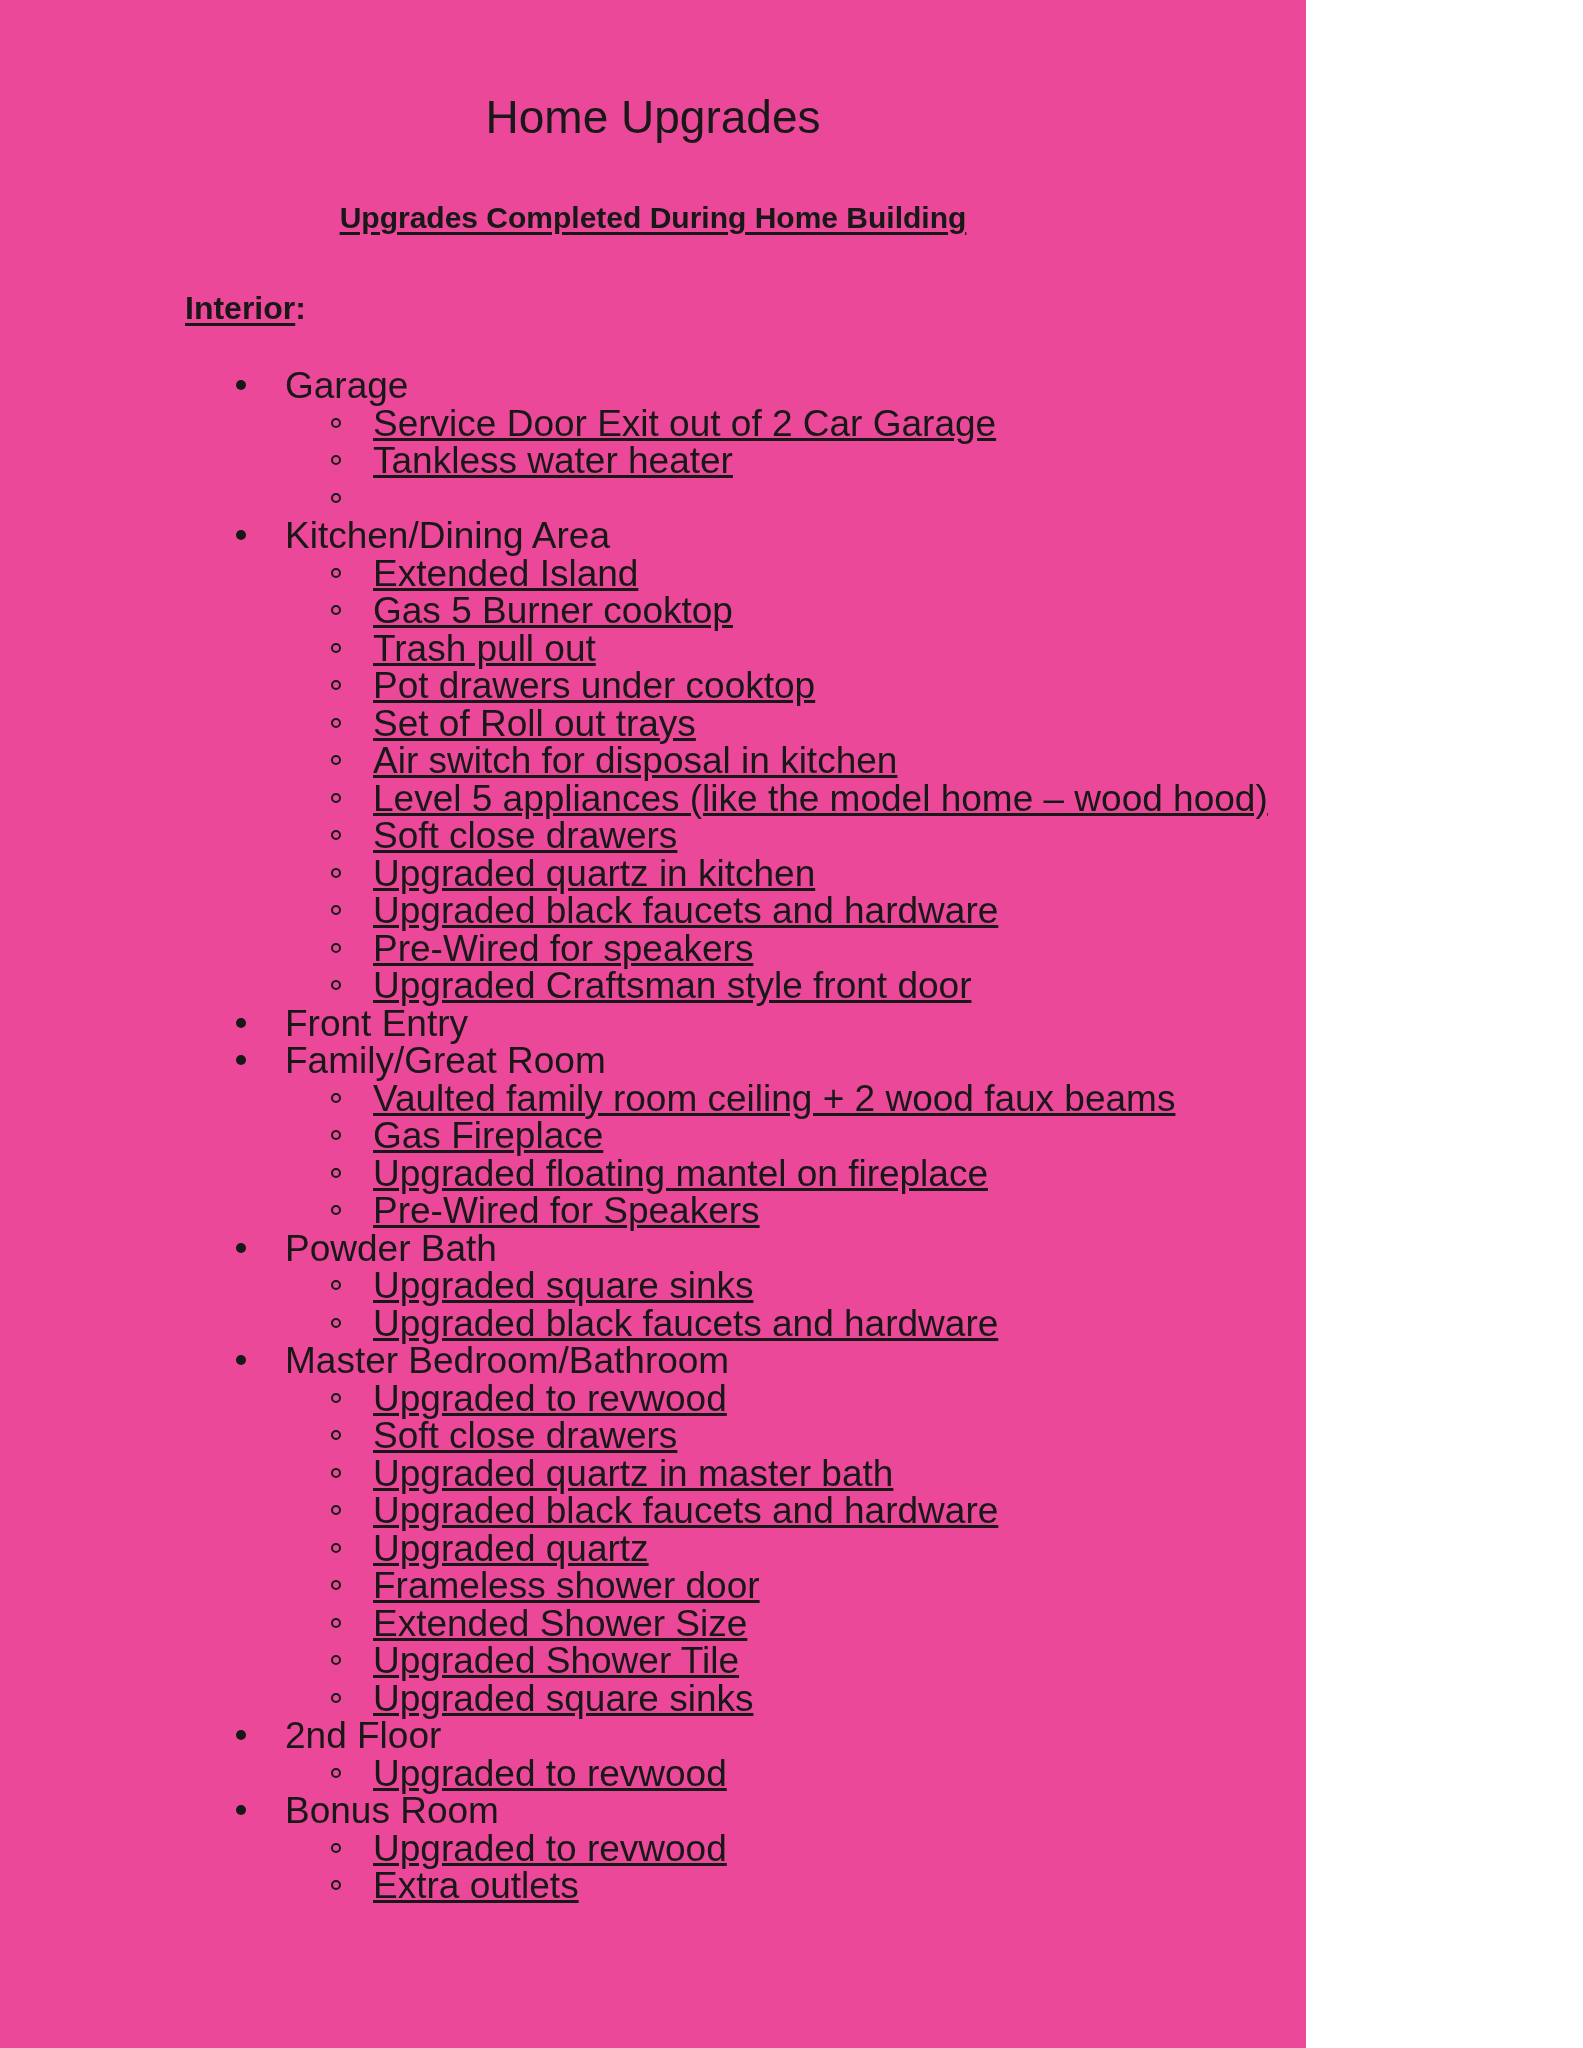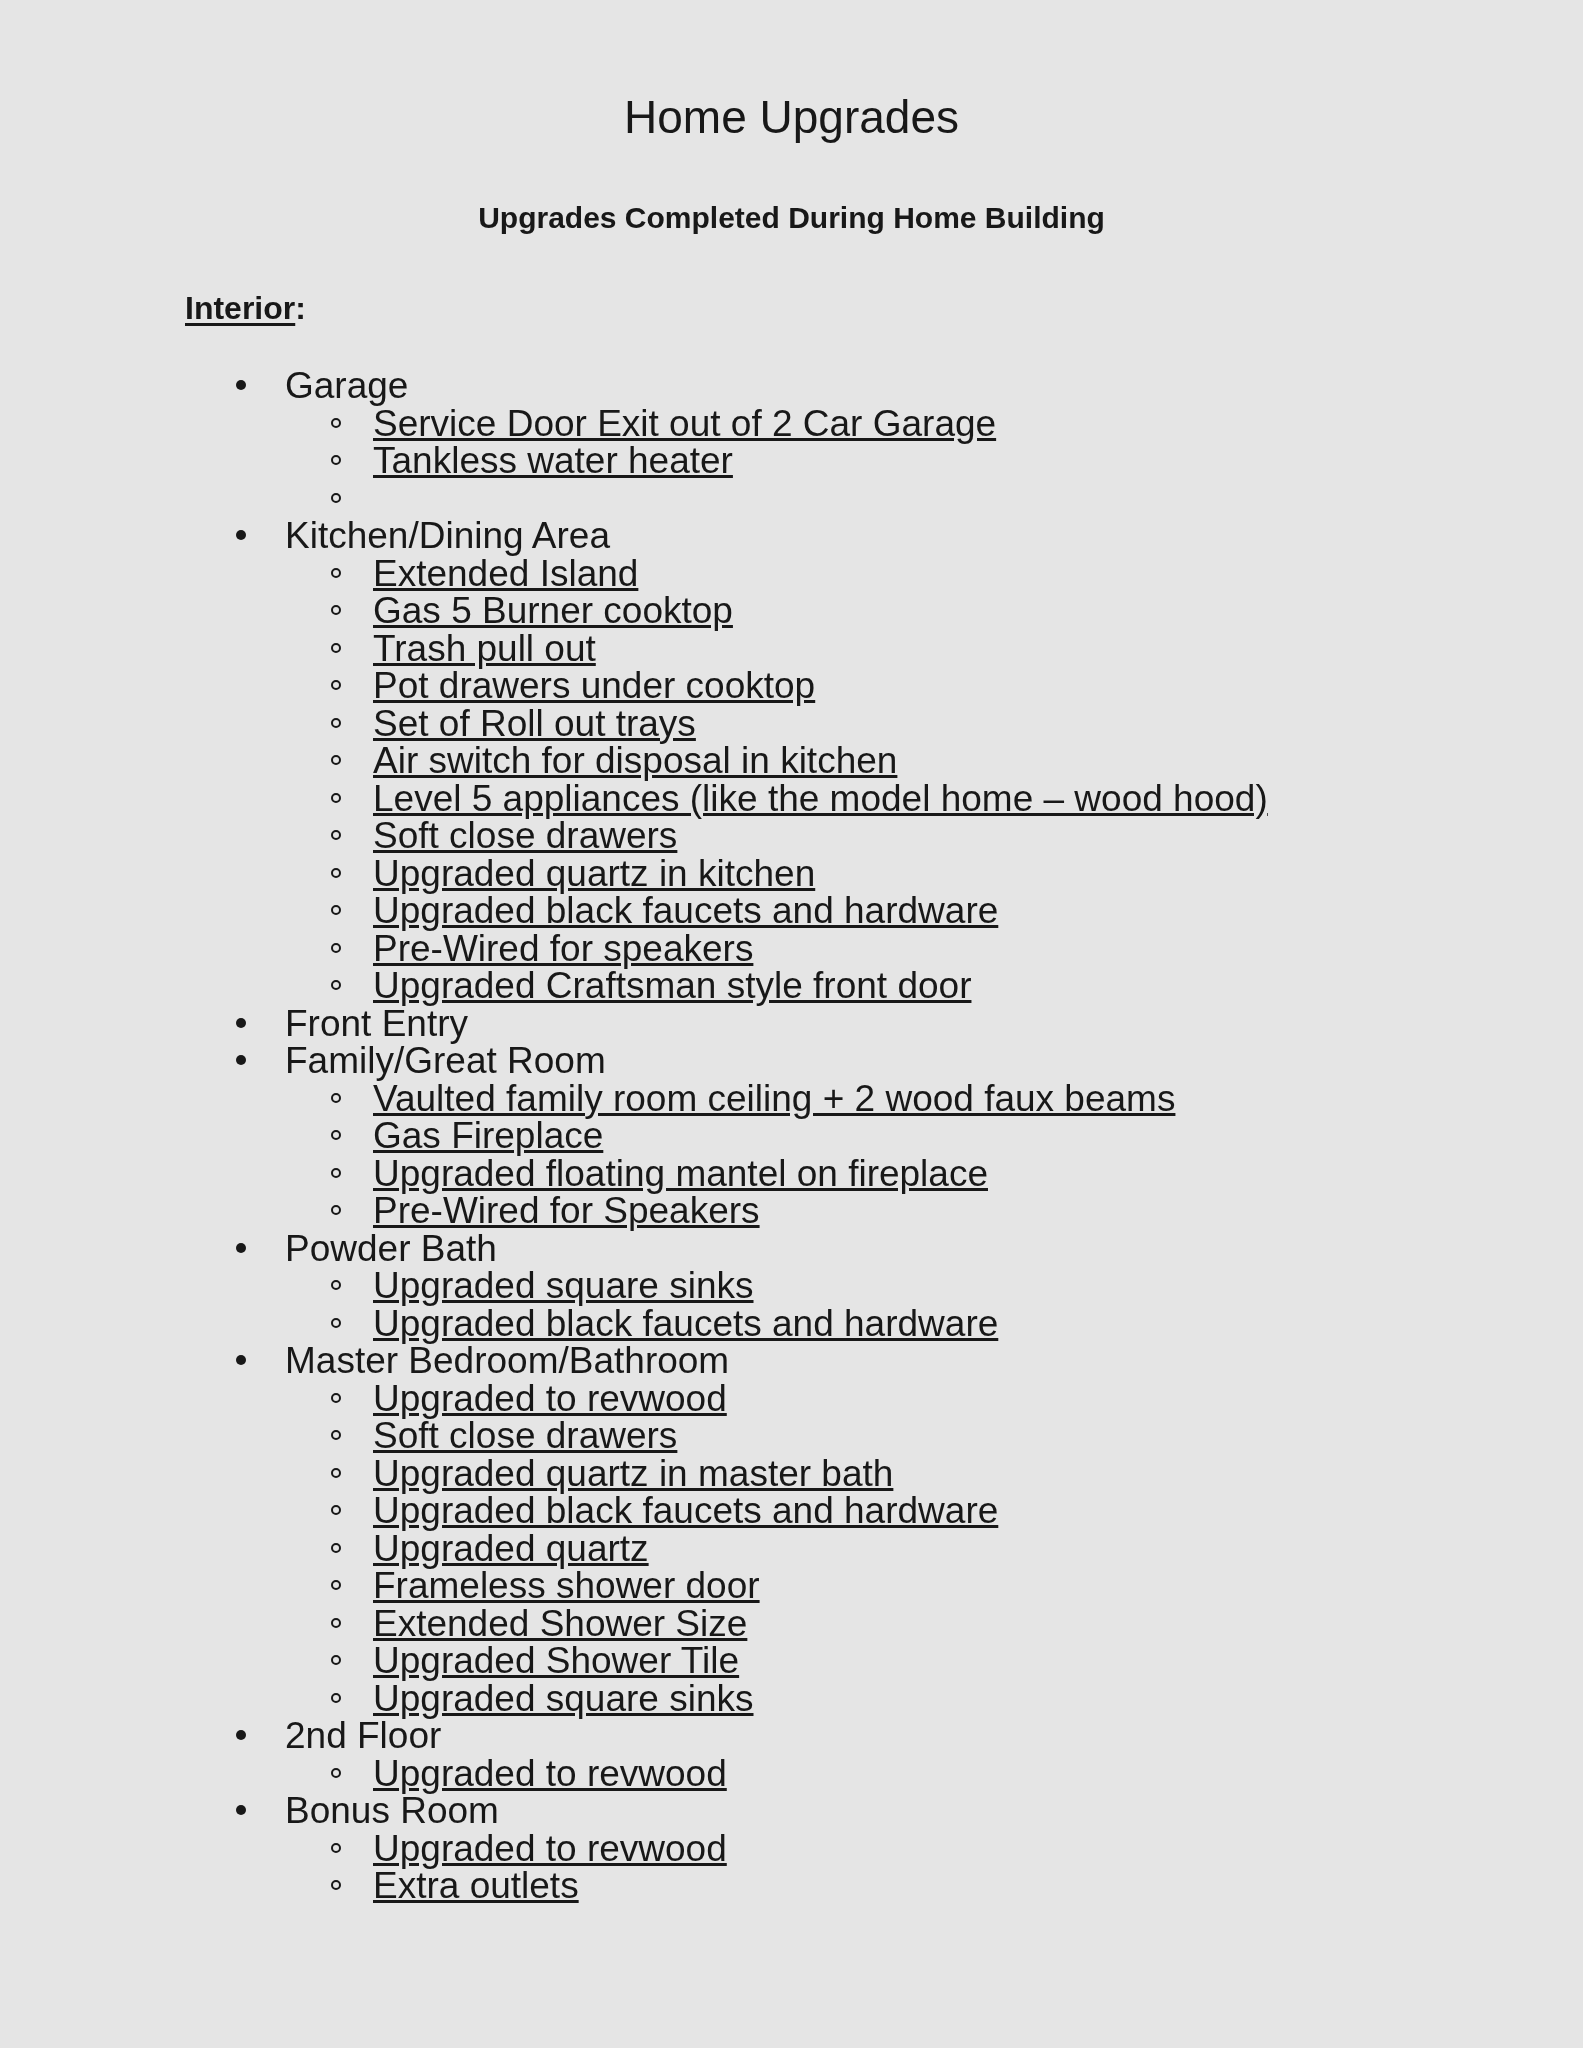--- a/index.html
+++ b/index.html
@@ -2,23 +2,23 @@
 <html><head>
 <meta charset="utf-8">
 <style>
   html, body {
     margin: 0;
     padding: 0;
     background: #ffffff;
   }
   .page {
     position: relative;
-    width: 1583px;
+    width: 1306px;
     height: 2048px;
-    background: #e5e5e5;
+    background: #ec4899;
     color: #181818;
     font-family: "Liberation Sans", sans-serif;
     overflow: hidden;
   }
   .doc-title {
     position: absolute;
     top: 94px;
     left: 0;
     width: 100%;
     text-align: center;
@@ -32,20 +32,21 @@
     top: 203px;
     left: 0;
     width: 100%;
     text-align: center;
     font-size: 30px;
     line-height: 30px;
     font-weight: 700;
     white-space: nowrap;
   }
   .doc-subtitle .u-text {
+    text-decoration: underline;
     text-decoration-thickness: 3px;
     text-underline-offset: 4px;
   }
   .section-heading {
     position: absolute;
     top: 294px;
     left: 185px;
     font-size: 32px;
     line-height: 28px;
     font-weight: 700;

